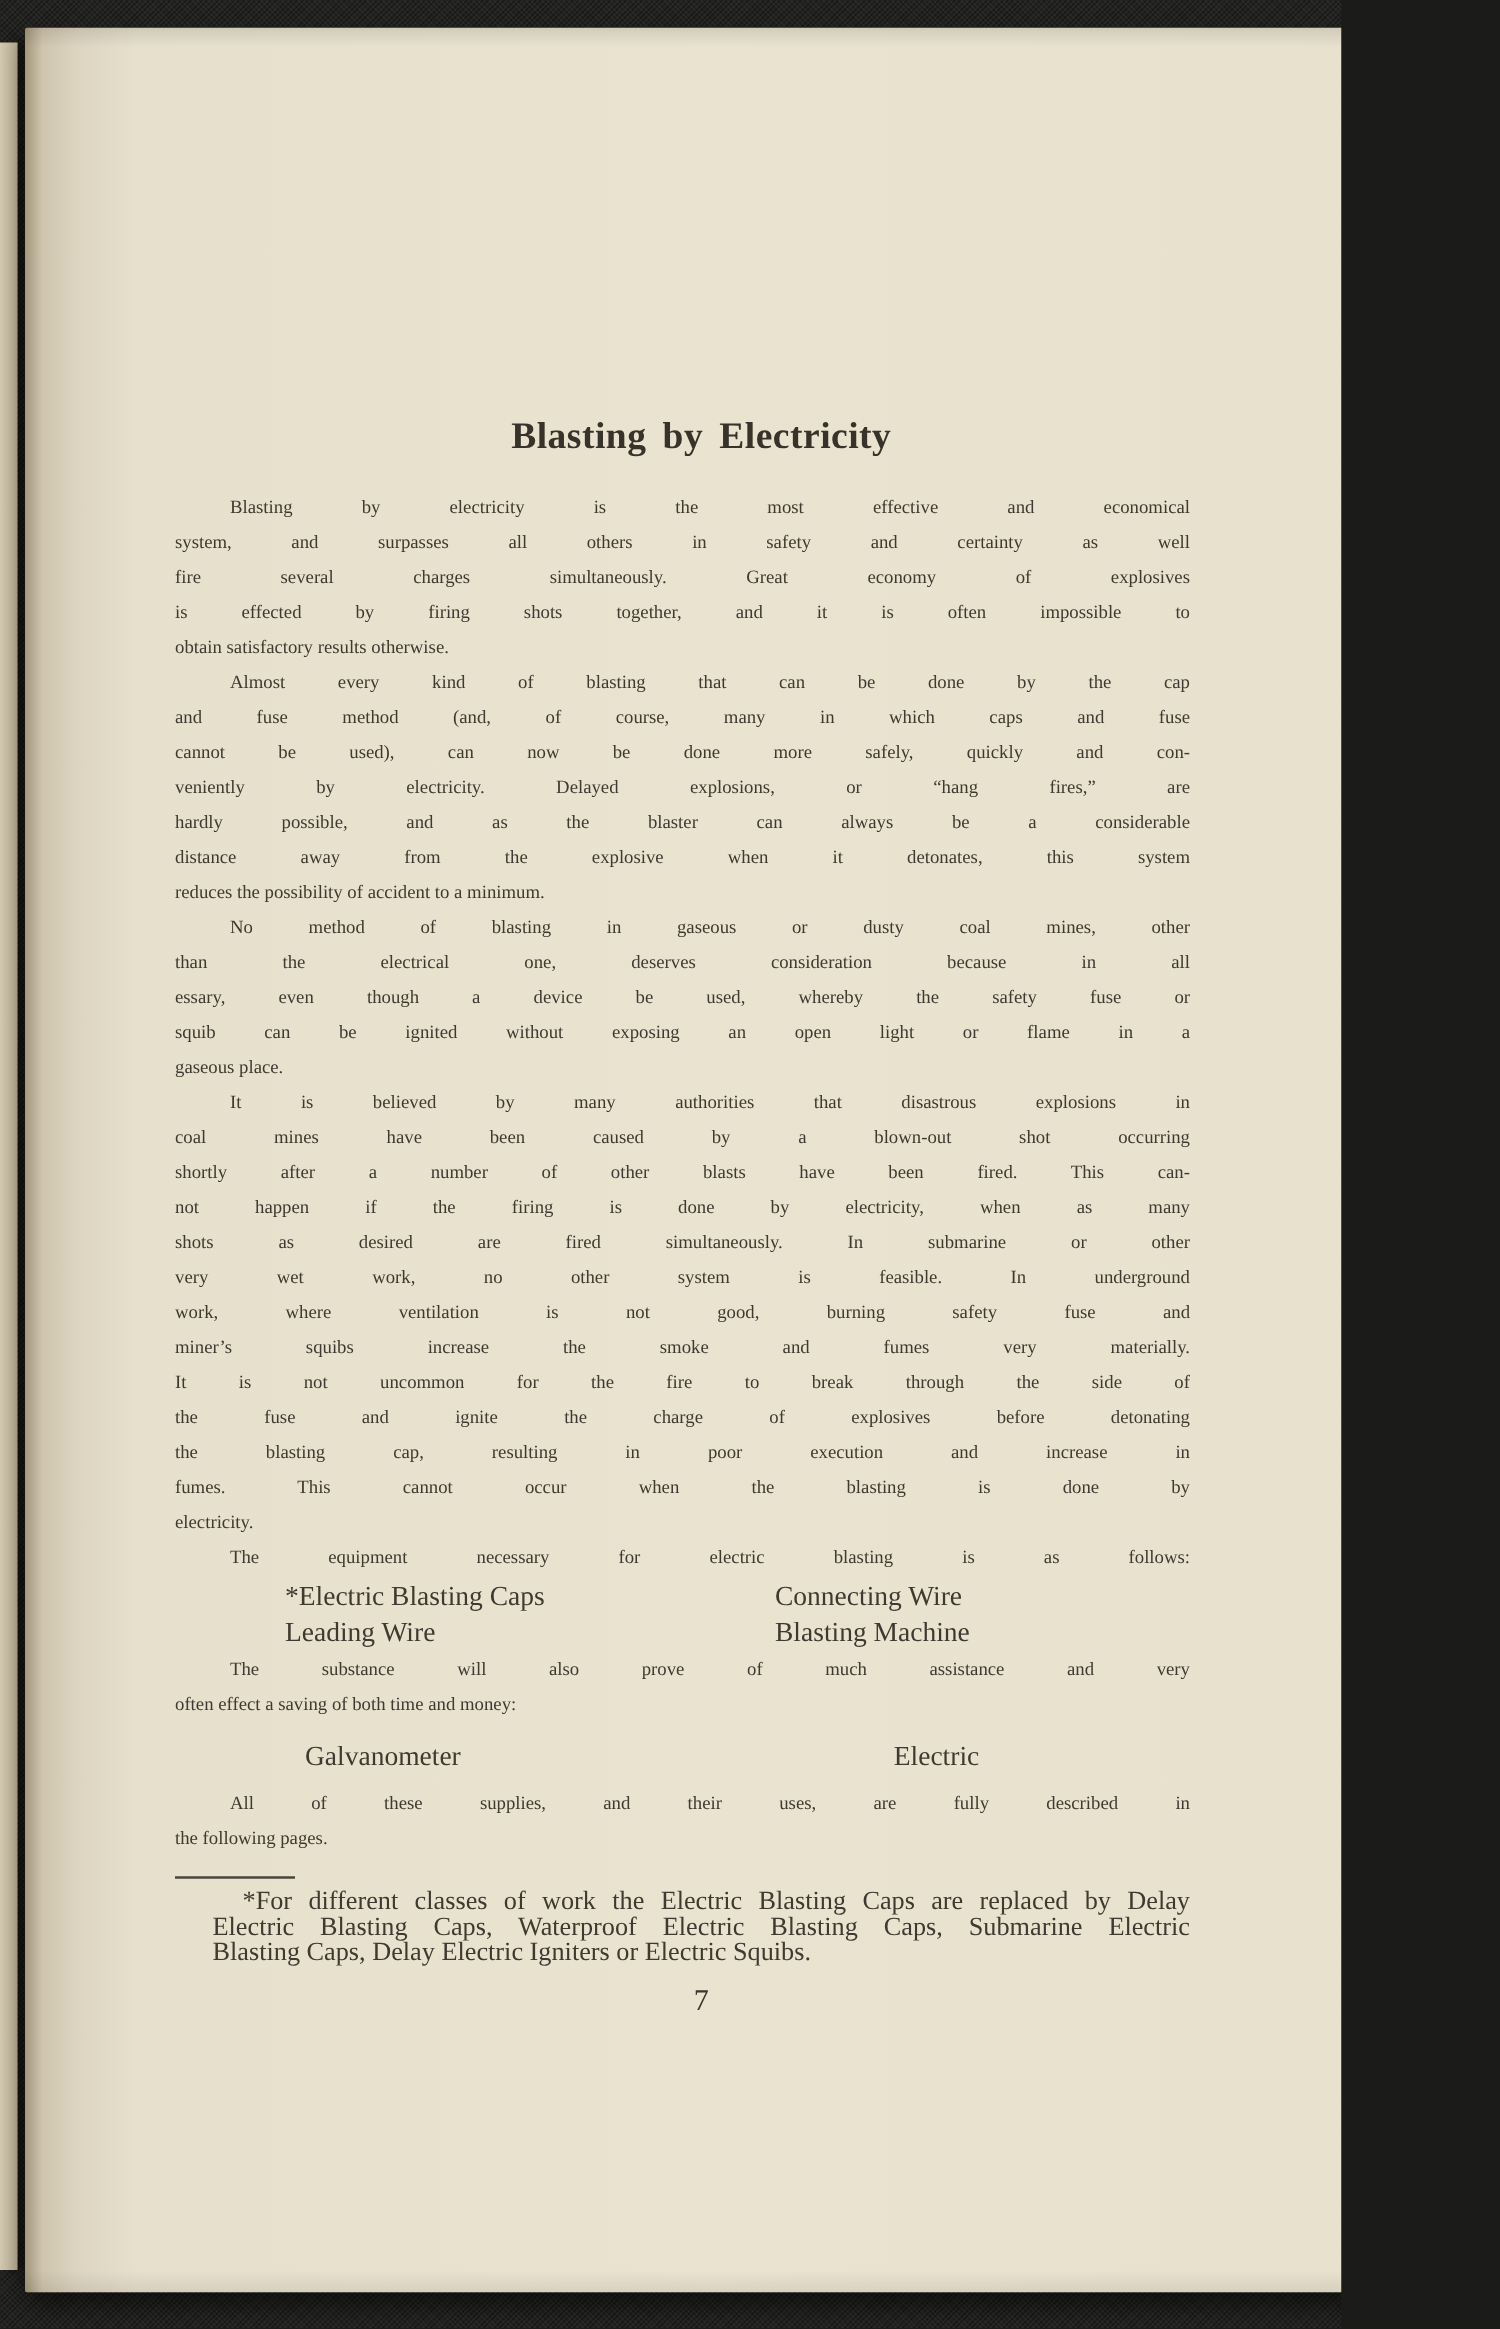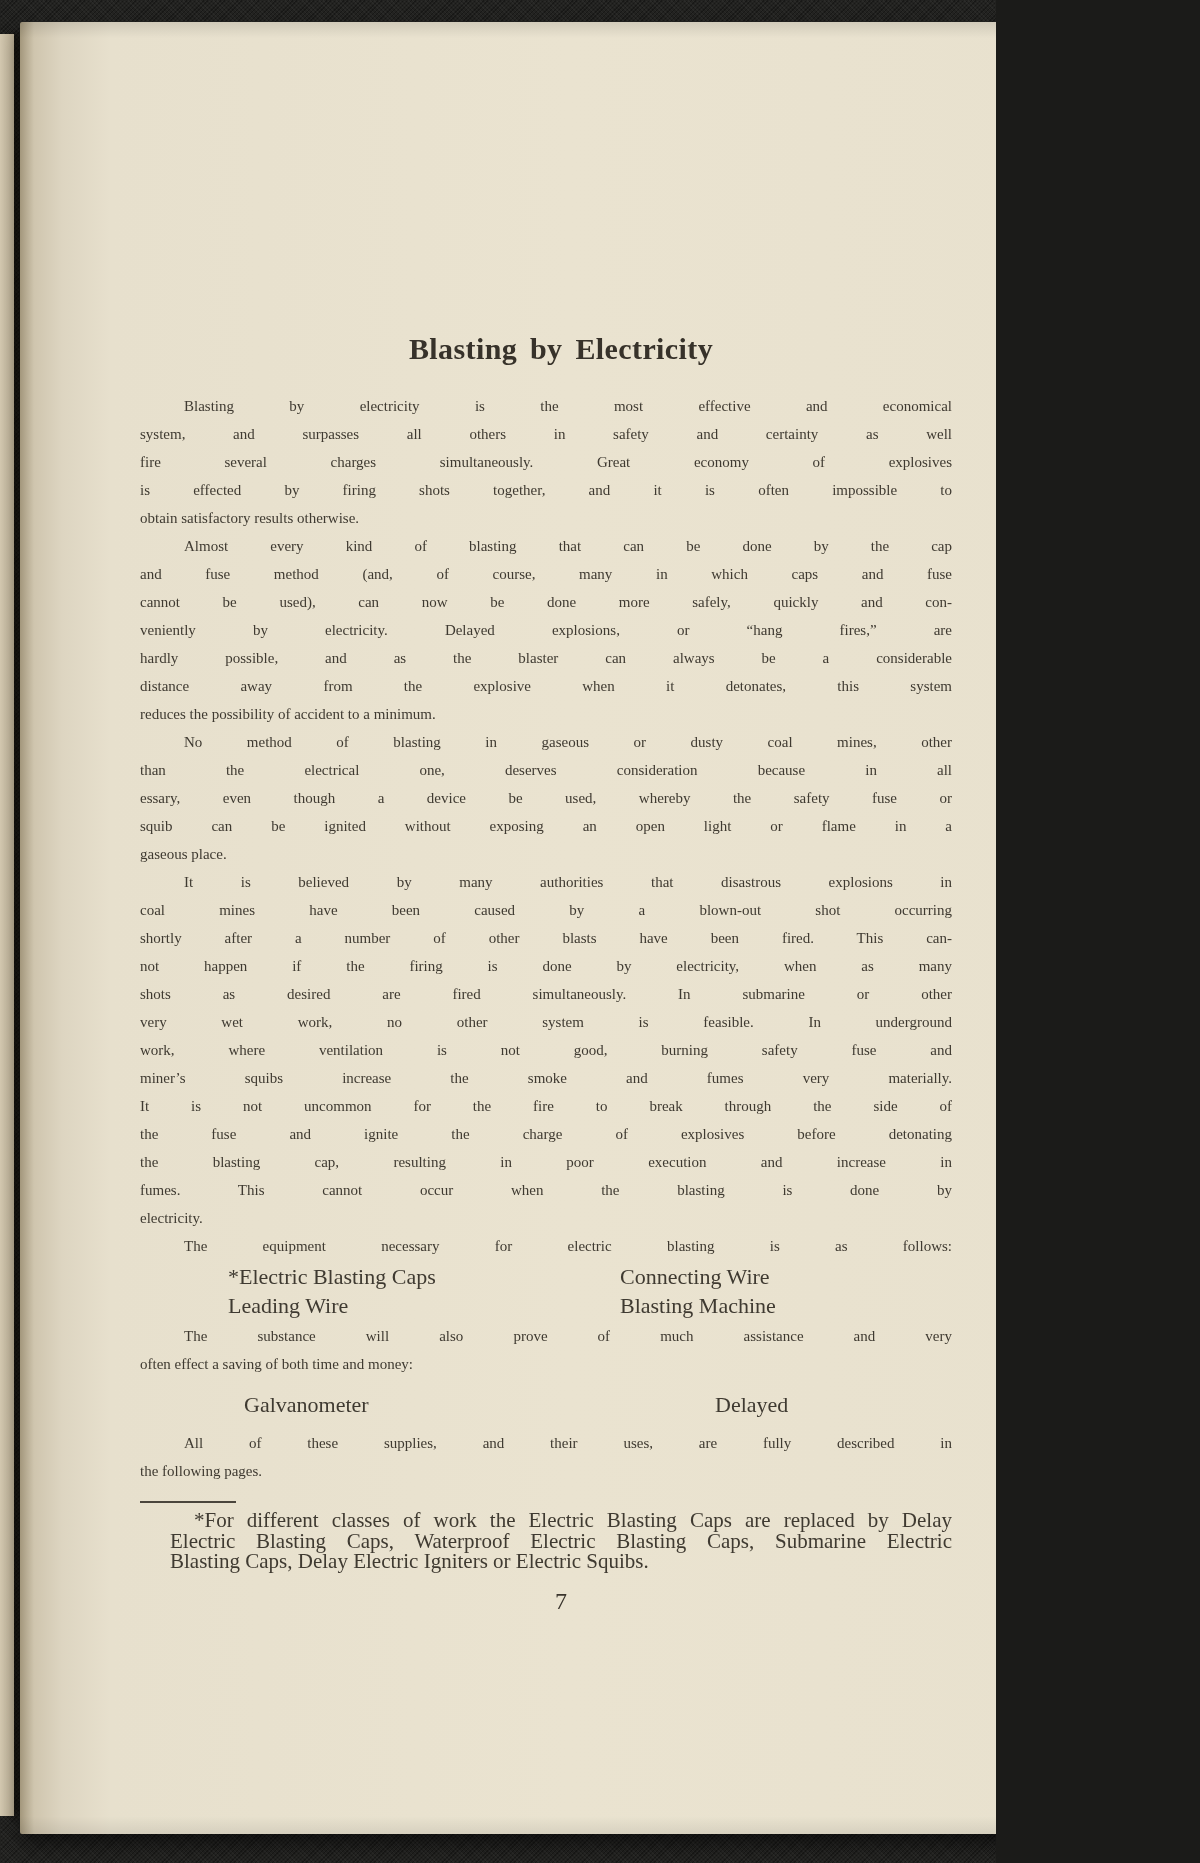--- a/index.html
+++ b/index.html
@@ -1,17 +1,17 @@
 <!DOCTYPE html>
 <html><head>
 <meta charset="utf-8">
 <style>
   html,body{margin:0;padding:0;background:#1b1b19;}
   .scene{
-    position:relative;width:996px;height:1863px;overflow:hidden;
+    position:relative;width:1073px;height:1863px;overflow:hidden;
     background-color:#232321;
     background-image:
       repeating-linear-gradient(45deg, rgba(255,255,255,0.035) 0 1px, transparent 1px 3px),
       repeating-linear-gradient(135deg, rgba(0,0,0,0.30) 0 1px, transparent 1px 3px);
   }
   .prev-sliver{
     position:absolute;left:0;top:34px;width:14px;height:1782px;
     background:linear-gradient(90deg,#d4c9b1,#bcb096);
     box-shadow:7px 0 9px rgba(14,11,5,0.65);
   }
@@ -116,21 +116,21 @@
               <div class="c2">Blasting Machine</div>
             </div>
           </div>
           <div class="para">
             <div class="line indent">The substance will also prove of much assistance and very</div>
             <div class="line last">often effect a saving of both time and money:</div>
           </div>
           <div class="cols extras">
             <div class="colrow">
               <div class="c1">Galvanometer</div>
-              <div class="c2">Delayed</div>
+              <div class="c2">Electric</div>
             </div>
           </div>
           <div class="para">
             <div class="line indent">All of these supplies, and their uses, are fully described in</div>
             <div class="line last">the following pages.</div>
           </div>
         </div>
       <div class="footnote-rule"></div>
       <div class="footnote" id="footnote">
           <div class="line indent">*For different classes of work the Electric Blasting Caps are replaced by Delay</div>

